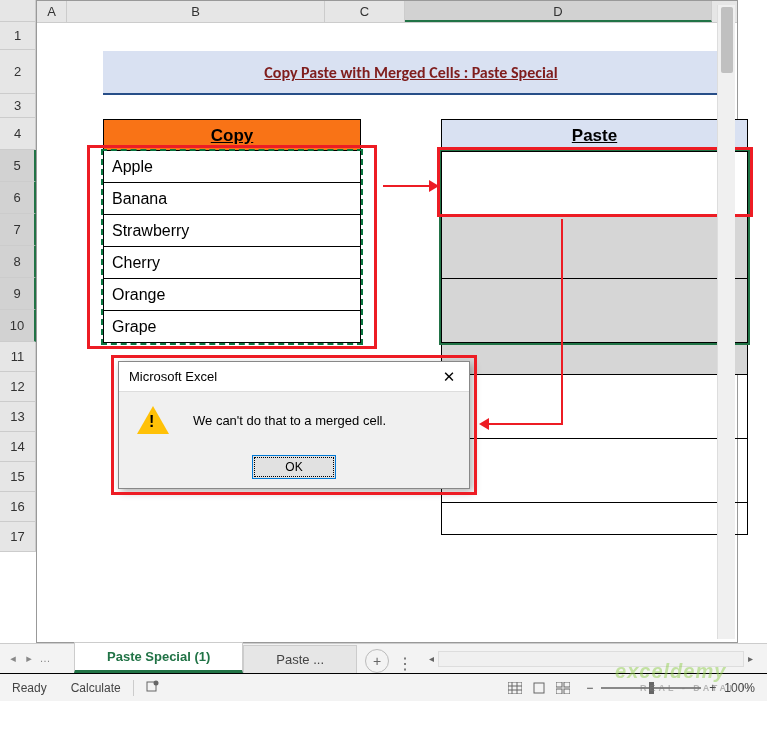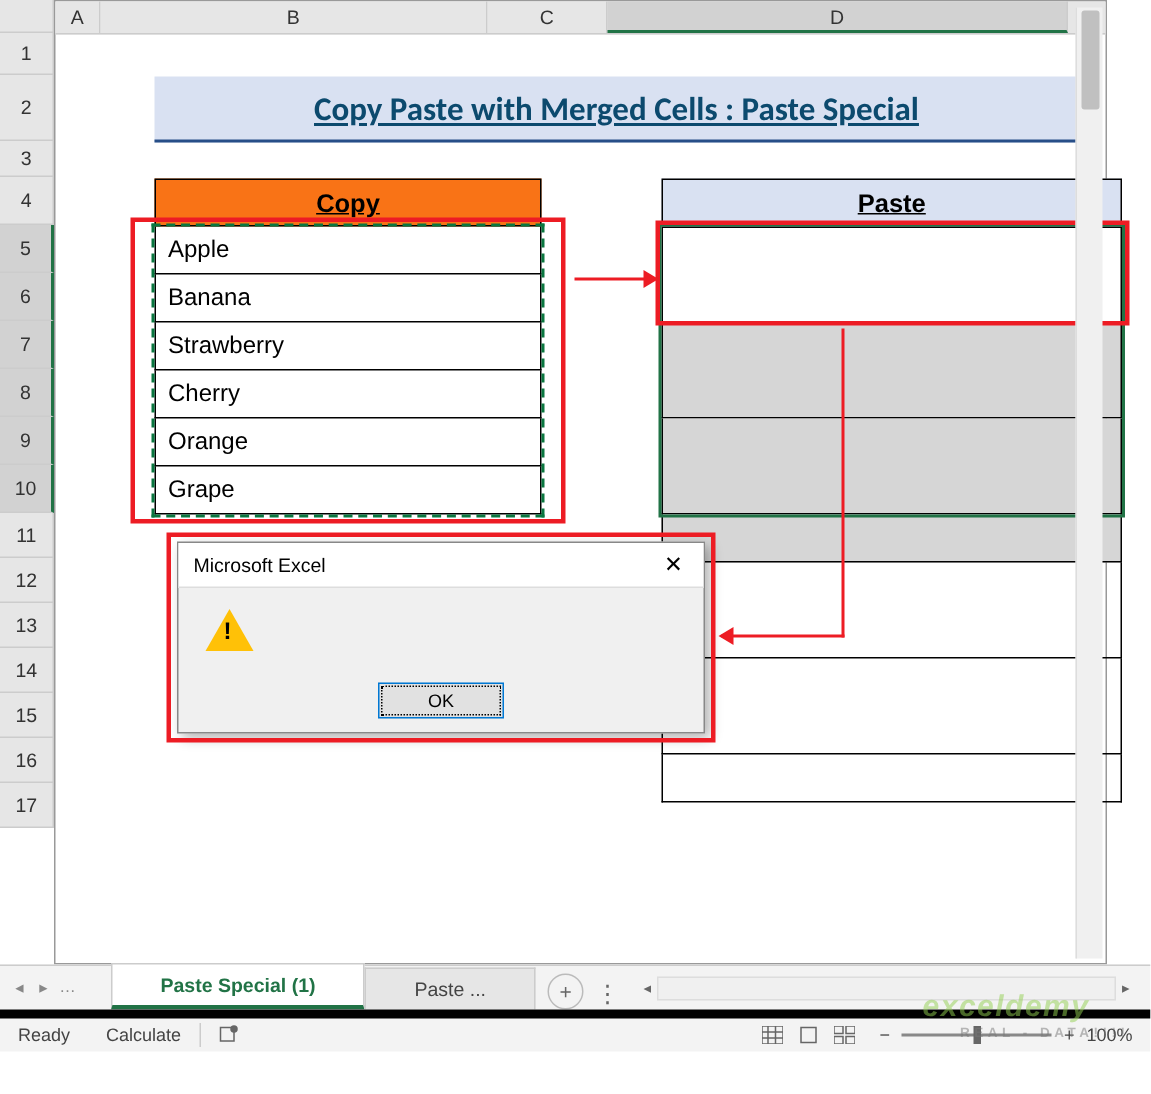--- a/index.html
+++ b/index.html
@@ -26,21 +26,21 @@
     .rh-2 { height: 44px; }
     .rh-3 { height: 24px; }
     .rh-4 { height: 32px; }
     .rh-5, .rh-6, .rh-7, .rh-8, .rh-9, .rh-10 { height: 32px; }
     .rh-11, .rh-12, .rh-13, .rh-14, .rh-15, .rh-16, .rh-17 { height: 30px; }
 
     
     .grid { position: absolute; left: 36px; top: 22px; right: 30px; bottom: 0; }
 
     
-    .title { position: absolute; left: 30px; top: 28px; width: 616px; height: 44px; background: #d9e1f2; border-bottom: 2px solid #274e88; text-align: center; line-height: 44px; font-size: 22px; font-weight: bold; color: #0c4a6e; text-decoration: underline; font-family: Calibri, sans-serif; }
+    .title { position: absolute; left: 30px; top: 28px; width: 616px; height: 44px; background: #d9e1f2; border-bottom: 2px solid #274e88; text-align: center; line-height: 44px; font-size: 16px; font-weight: bold; color: #7f1d1d; text-decoration: underline; font-family: Calibri, sans-serif; }
 
     
     .copy-header { position: absolute; left: 30px; top: 96px; width: 258px; height: 32px; background: #f97316; border: 1px solid #000; text-align: center; line-height: 32px; font-size: 17px; font-weight: bold; color: #000; text-decoration: underline; }
 
     
     .paste-header { position: absolute; left: 368px; top: 96px; width: 307px; height: 32px; background: #d9e1f2; border: 1px solid #000; text-align: center; line-height: 32px; font-size: 17px; font-weight: bold; color: #000; text-decoration: underline; }
 
     
     .copy-range { position: absolute; left: 30px; top: 128px; width: 258px; }
     .copy-cell { height: 32px; border-bottom: 1px solid #000; border-left: 1px solid #000; border-right: 1px solid #000; padding-left: 8px; line-height: 32px; font-size: 16px; }
@@ -86,21 +86,21 @@
     .tab { padding: 6px 32px; font-size: 13px; background: #e6e6e6; border: 1px solid #ccc; border-bottom: none; cursor: pointer; color: #444; }
     .tab.active { background: #fff; color: #217346; font-weight: bold; border-bottom: 3px solid #217346; }
     .tab-add { width: 24px; height: 24px; border: 1px solid #bbb; border-radius: 50%; text-align: center; line-height: 22px; font-size: 14px; margin-left: 8px; cursor: pointer; color: #666; }
     .tab-dots { margin-left: 8px; color: #666; font-size: 16px; letter-spacing: 2px; }
     .hscroll { flex: 1; margin: 0 10px; display: flex; align-items: center; }
     .hscroll-track { flex: 1; height: 16px; background: #f0f0f0; position: relative; border: 1px solid #ddd; }
     .hscroll::before, .hscroll::after { content: '▸'; font-size: 10px; color: #666; padding: 0 4px; }
     .hscroll::before { content: '◂'; }
 
     
-    .status-bar { position: absolute; left: 0; top: 673px; width: 767px; height: 28px; background: #f3f3f3; border-top: 6px solid #000000; display: flex; align-items: center; font-size: 12px; color: #444; }
+    .status-bar { position: absolute; left: 0; top: 673px; width: 767px; height: 28px; background: #f3f3f3; border-top: 1px solid #000000; display: flex; align-items: center; font-size: 12px; color: #444; }
     .status-bar .item { padding: 0 12px; }
     .status-bar .sep { width: 1px; height: 16px; background: #ccc; }
     .view-btns { display: flex; gap: 2px; margin-left: auto; }
     .view-btn { width: 22px; height: 20px; border: 1px solid transparent; display: flex; align-items: center; justify-content: center; }
     .zoom-slider { display: flex; align-items: center; gap: 8px; padding: 0 12px; }
     .slider-track { width: 100px; height: 2px; background: #888; position: relative; }
     .slider-thumb { position: absolute; top: -5px; left: 48px; width: 5px; height: 12px; background: #666; }
 
     
     .watermark { position: absolute; right: 14px; bottom: 36px; font-size: 20px; font-weight: bold; font-style: italic; color: rgba(146,208,80,0.5); letter-spacing: 1px; }
@@ -172,20 +172,21 @@
     <div class="arrow-v1"></div>
     <div class="arrow-v2"></div>
 
     <div class="dialog">
       <div class="dialog-title">
         <span>Microsoft Excel</span>
         <span class="dialog-close">✕</span>
       </div>
       <div class="dialog-body">
         <div class="warn-icon"></div>
+        <span>We can't do that to a merged cell.</span>
       </div>
       <button class="dialog-ok">OK</button>
     </div>
     <div class="red-box-dialog"></div>
   </div>
 
   <div class="vscroll">
     <div class="vscroll-thumb"></div>
   </div>
 </div>

